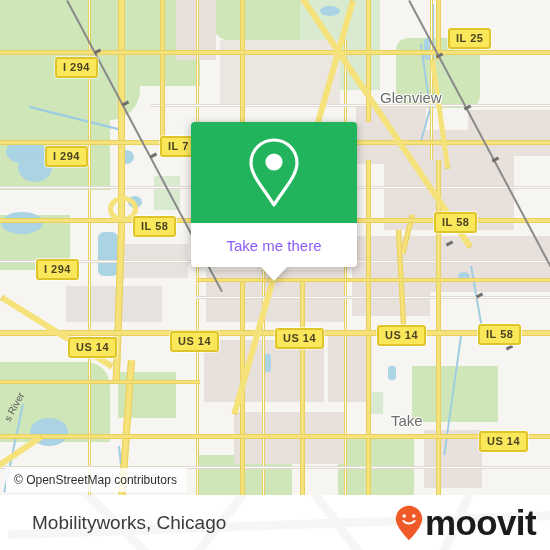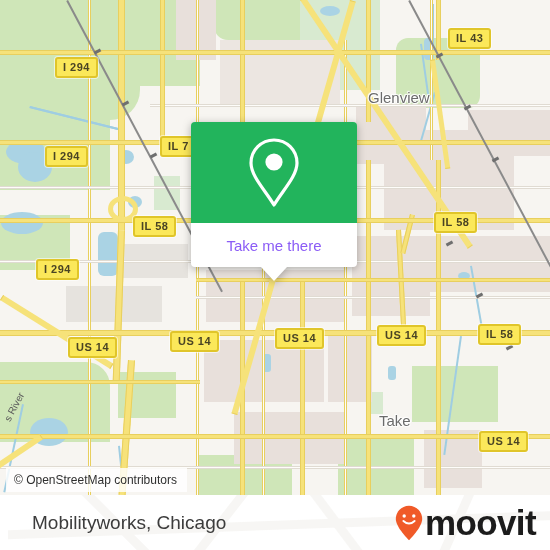--- a/index.html
+++ b/index.html
@@ -56,20 +56,21 @@
   }
   .place{
     position:absolute;
     color:#6b6b6b;
     font-size:15px;
     white-space:nowrap;
     text-shadow:
       1px 0 1px #fff,-1px 0 1px #fff,0 1px 1px #fff,0 -1px 1px #fff,
       1px 1px 1px #fff,-1px -1px 1px #fff;
     font-family:"Liberation Sans","DejaVu Sans",sans-serif;
+    margin-left:12px;
   }
   .rivlabel{
     position:absolute;color:#5a5a5a;font-size:10px;white-space:nowrap;
     transform-origin:0 0;
   }
 
   
   #popup{
     position:absolute;left:191px;top:122px;width:166px;
     filter:drop-shadow(0 2px 4px rgba(0,0,0,.30));
@@ -252,21 +253,21 @@
       <div class="railtick" style="left:478px;top:292px;transform:rotate(62deg);"></div>
       <div class="railtick" style="left:508px;top:344px;transform:rotate(62deg);"></div>
     </div>
 
     <div class="layer" id="label-layer">
         <div class="shield" style="left: 55px; top: 57px;">I 294</div>
         <div class="shield" style="left: 45px; top: 146px;">I 294</div>
         <div class="shield" style="left: 36px; top: 259px;">I 294</div>
         <div class="shield" style="left: 133px; top: 216px;">IL 58</div>
         <div class="shield" style="left: 160px; top: 136px;">IL 7</div>
-        <div class="shield" style="left: 448px; top: 28px;">IL 43</div>
+        <div class="shield" style="left: 448px; top: 28px;">IL 25</div>
         <div class="shield" style="left: 434px; top: 212px;">IL 58</div>
         <div class="shield" style="left: 478px; top: 324px;">IL 58</div>
         <div class="shield" style="left: 68px; top: 337px;">US 14</div>
         <div class="shield" style="left: 170px; top: 331px;">US 14</div>
         <div class="shield" style="left: 275px; top: 328px;">US 14</div>
         <div class="shield" style="left: 377px; top: 325px;">US 14</div>
         <div class="shield" style="left: 479px; top: 431px;">US 14</div>
         <div class="place" style="left: 368px; top: 89px;">Glenview</div>
         <div class="place" style="left: 379px; top: 412px;">Take</div>
       </div>

